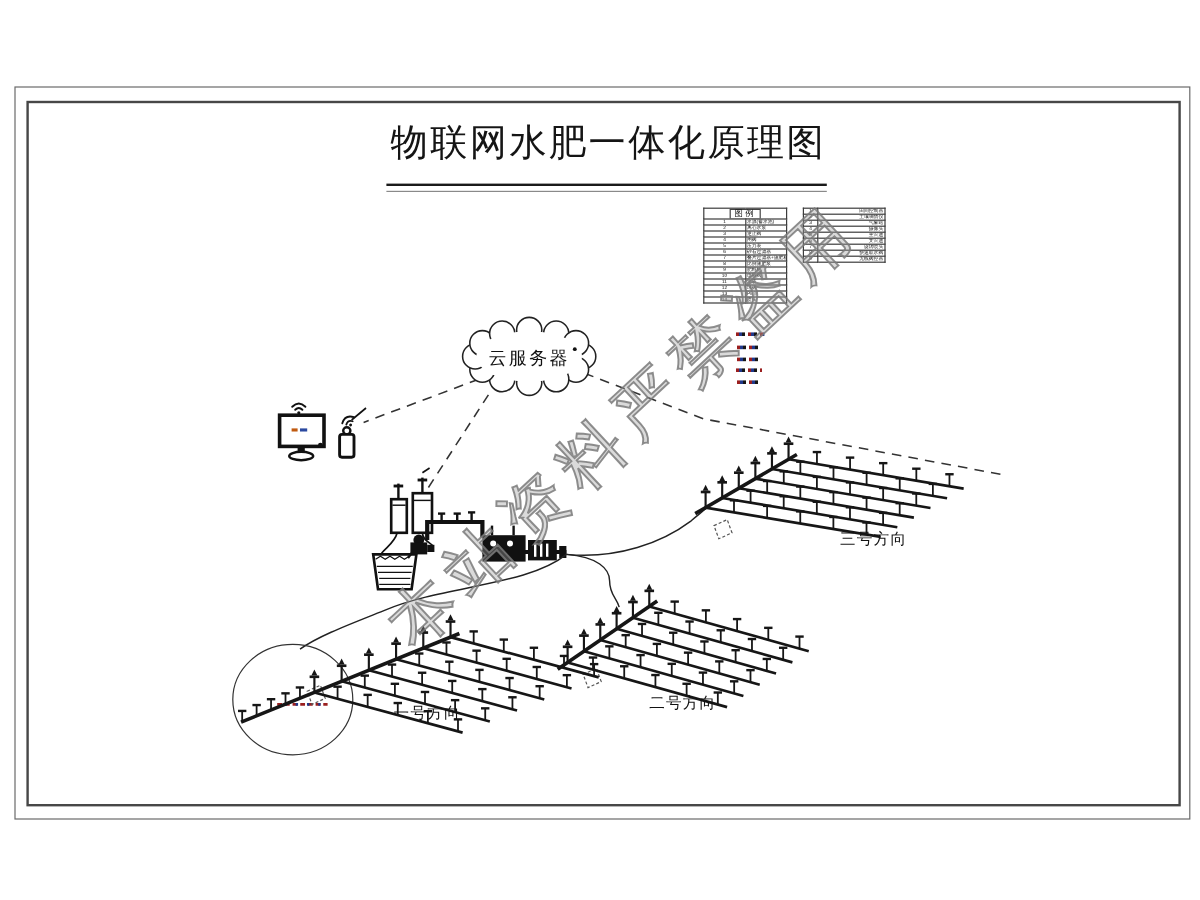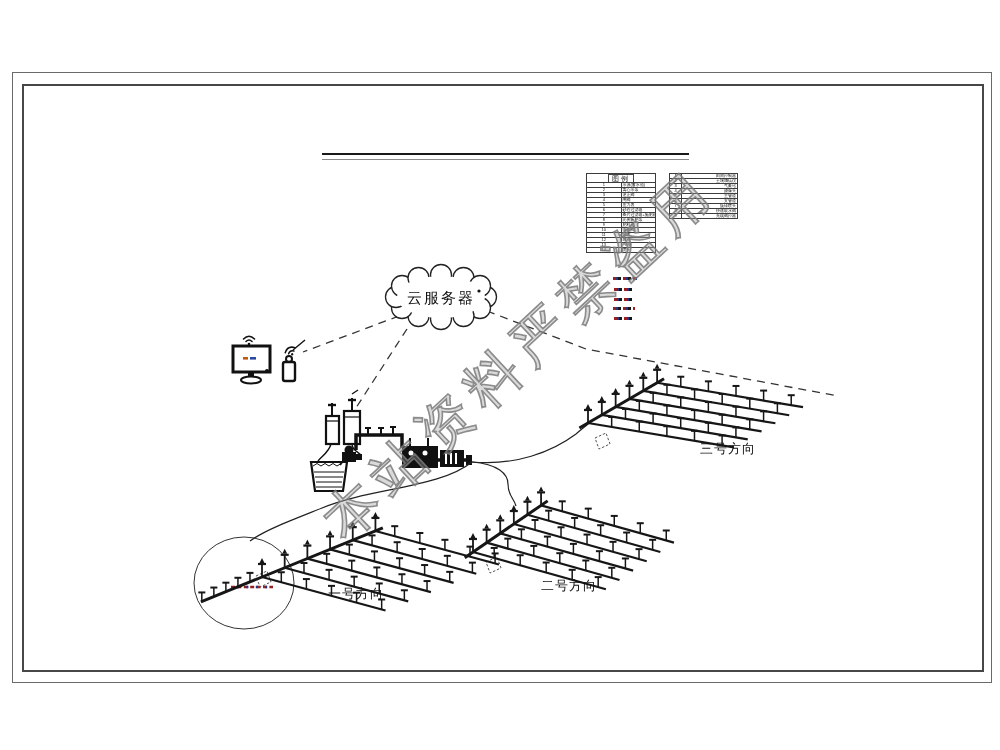--- a/index.html
+++ b/index.html
@@ -36,20 +36,21 @@
      letter-spacing:2px;fill:#111;}
 </style>
 </head>
 <body>
 
 <div id="stage">
 
   <div class="frame-outer"></div>
   <div class="frame-inner"></div>
 
+  <div class="title">物联网水肥一体化原理图</div>
   <div class="title-rule"></div>
 
   <table class="legend" id="legend-left">
     <tbody>
       <tr>
         <td class="legend-head" colspan="2"><span>图例</span></td>
       </tr>
     <tr>
           <td class="num">1</td>
           <td>水源(蓄水池)</td>

